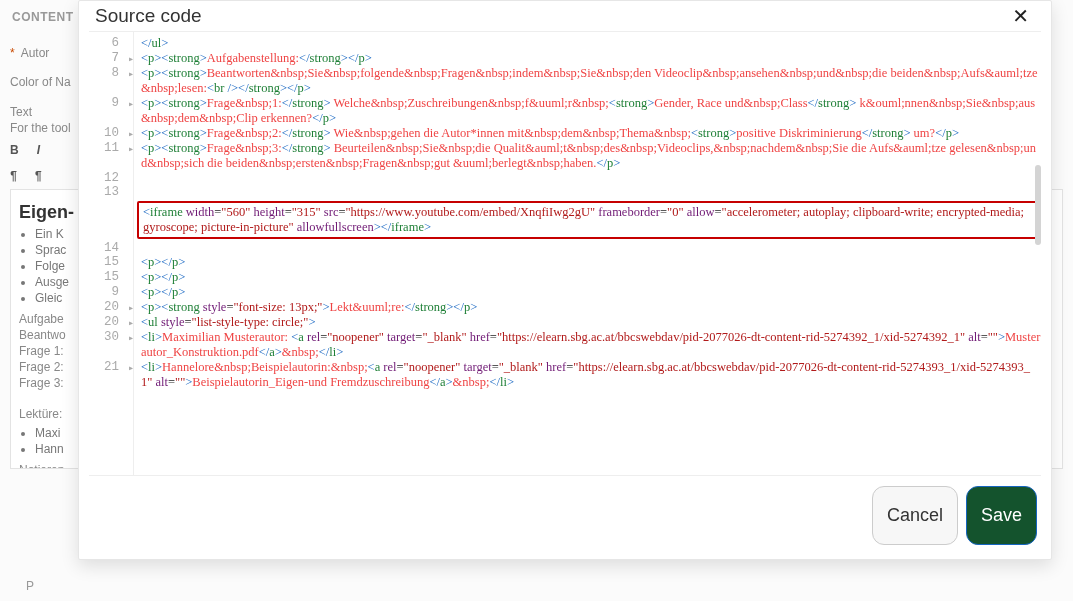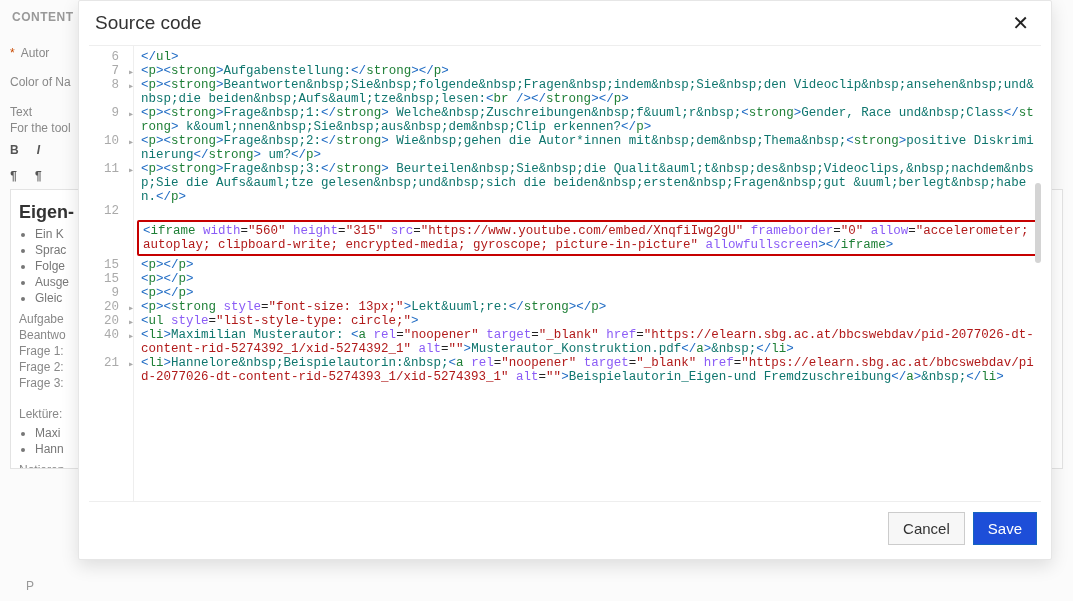--- a/index.html
+++ b/index.html
@@ -14,43 +14,43 @@
   .bg ul { margin: 4px 0 6px 16px; padding: 0; font-size: 12px; color: #777; }
   .bg ul li { margin-bottom: 2px; }
   .bg .small { font-size: 12px; color: #888; line-height: 1.35; }
   .toolbar { display: flex; gap: 18px; padding: 6px 0; font-style: italic; font-weight: 700; color: #555; }
   .toolbar span.b { font-style: normal; }
   .edit-area { border: 1px solid #e3e3e3; background: #fff; padding: 8px; height: 280px; overflow: hidden; }
   .footer-p { position: absolute; left: 26px; bottom: 8px; color: #999; font-size: 12px; }
 
   
   .modal { position: absolute; left: 78px; top: 0; width: 974px; height: 560px; background: #fff; border: 1px solid #e6e6e6; box-shadow: 0 6px 18px rgba(0,0,0,.12); border-radius: 2px; display: flex; flex-direction: column; }
-  .modal-header { display: flex; align-items: center; justify-content: space-between; padding: 8px 16px; }
+  .modal-header { display: flex; align-items: center; justify-content: space-between; padding: 1px 16px; }
   .modal-header h2 { margin: 0; font-size: 19px; font-weight: 500; color: #333; }
   .close-btn { background: none; border: none; font-size: 20px; line-height: 1; color: #222; cursor: pointer; padding: 4px 6px; }
   .modal-body { flex: 1; overflow-y: auto; border-top: 1px solid #eee; border-bottom: 1px solid #eee; margin: 0 10px; padding: 4px 0; font-family: Menlo, Consolas, "Courier New", monospace; font-size: 12.5px; color: #222; position: relative; }
   .gutter-divider { position: absolute; left: 44px; top: 0; bottom: 0; width: 1px; background: #eee; }
   .line { display: flex; align-items: flex-start; }
   .ln { width: 36px; flex-shrink: 0; text-align: right; padding-right: 6px; color: #aaa; user-select: none; }
   .fold { width: 12px; flex-shrink: 0; color: #aaa; font-size: 10px; padding-top: 2px; text-align: center; }
-  .code { white-space: pre-wrap; word-break: break-all; flex: 1; padding-left: 4px; }
+  .code { white-space: pre-wrap; word-break: break-all; flex: 1; padding-left: 4px; font-family: Liberation Serif, serif; }
   .hl-box { border: 2px solid #c60000; border-radius: 2px; margin: 2px 2px 2px 48px; padding: 2px 4px; }
   .hl-box .code { padding-left: 0; }
 
   
   .t-tag   { color: #1e7f36; }   
   .t-punc  { color: #206cc4; }   
-  .t-attr  { color: #8b5cf6; }   
+  .t-attr  { color: #701a75; }   
   .t-eq    { color: #222; }
   .t-str   { color: #b11a1a; }   
-  .t-text  { color: #0f766e; }      
+  .t-text  { color: #ef4444; }      
 
   .modal-footer { display: flex; justify-content: flex-end; gap: 8px; padding: 10px 14px 14px; }
-  .btn { font-size: 15px; padding: 7px 14px; border-radius: 0; border: 1px solid #ccc; background: #f7f7f7; color: #333; cursor: pointer; }
-  .btn-primary { background: #1d4ed8; border-color: #1565c0; color: #fff; }
+  .btn { font-size: 18px; padding: 18px 14px; border-radius: 12px; border: 1px solid #ccc; background: #f7f7f7; color: #333; cursor: pointer; }
+  .btn-primary { background: #14532d; border-color: #1565c0; color: #fff; }
 
   
   .sb { position: absolute; right: 0; top: 30px; bottom: 70px; width: 8px; }
   .sb-thumb { position: absolute; right: 0; top: 30%; width: 6px; height: 80px; background: #d4d4d4; border-radius: 3px; }
 </style>
 </head>
 <body>
 
 <div class="wrap">
 
@@ -141,26 +141,35 @@
             <span class="fold">▸</span>
             <span class="code"><span class="t-punc">&lt;</span><span class="t-tag">p</span><span class="t-punc">&gt;&lt;</span><span class="t-tag">strong</span><span class="t-punc">&gt;</span><span class="t-text">Frage&amp;nbsp;3:</span><span class="t-punc">&lt;/</span><span class="t-tag">strong</span><span class="t-punc">&gt;</span><span class="t-text"> Beurteilen&amp;nbsp;Sie&amp;nbsp;die Qualit&amp;auml;t&amp;nbsp;des&amp;nbsp;Videoclips,&amp;nbsp;nachdem&amp;nbsp;Sie die Aufs&amp;auml;tze gelesen&amp;nbsp;und&amp;nbsp;sich die beiden&amp;nbsp;ersten&amp;nbsp;Fragen&amp;nbsp;gut &amp;uuml;berlegt&amp;nbsp;haben.</span><span class="t-punc">&lt;/</span><span class="t-tag">p</span><span class="t-punc">&gt;</span></span>
           </div>
           <div class="line">
             <span class="ln">12</span>
             <span class="fold"></span>
             <span class="code"></span>
           </div>
         </div>
 
+      <div class="line">
+        <span class="ln">13</span>
+        <span class="fold"></span>
+      </div>
       <div class="hl-box">
         <div class="code" id="hl-code"><span class="t-punc">&lt;</span><span class="t-tag">iframe </span><span class="t-attr">width</span><span class="t-eq">=</span><span class="t-str">"560"</span><span class="t-text"> </span><span class="t-attr">height</span><span class="t-eq">=</span><span class="t-str">"315"</span><span class="t-text"> </span><span class="t-attr">src</span><span class="t-eq">=</span><span class="t-str">"https://www.youtube.com/embed/XnqfiIwg2gU"</span><span class="t-text"> </span><span class="t-attr">frameborder</span><span class="t-eq">=</span><span class="t-str">"0"</span><span class="t-text"> </span><span class="t-attr">allow</span><span class="t-eq">=</span><span class="t-str">"accelerometer; autoplay; clipboard-write; encrypted-media; gyroscope; picture-in-picture"</span><span class="t-text"> </span><span class="t-attr">allowfullscreen</span><span class="t-punc">&gt;</span><span class="t-punc">&lt;/</span><span class="t-tag">iframe</span><span class="t-punc">&gt;</span></div>
       </div>
 
       <div id="code-after">
           <div class="line">
+            <span class="ln">14</span>
+            <span class="fold"></span>
+            <span class="code"></span>
+          </div>
+          <div class="line">
             <span class="ln">15</span>
             <span class="fold"></span>
             <span class="code"><span class="t-punc">&lt;</span><span class="t-tag">p</span><span class="t-punc">&gt;&lt;/</span><span class="t-tag">p</span><span class="t-punc">&gt;</span></span>
           </div>
           <div class="line">
             <span class="ln">15</span>
             <span class="fold"></span>
             <span class="code"><span class="t-punc">&lt;</span><span class="t-tag">p</span><span class="t-punc">&gt;&lt;/</span><span class="t-tag">p</span><span class="t-punc">&gt;</span></span>
           </div>
           <div class="line">
@@ -172,21 +181,21 @@
             <span class="ln">20</span>
             <span class="fold">▸</span>
             <span class="code"><span class="t-punc">&lt;</span><span class="t-tag">p</span><span class="t-punc">&gt;&lt;</span><span class="t-tag">strong </span><span class="t-attr">style</span><span class="t-eq">=</span><span class="t-str">"font-size: 13px;"</span><span class="t-punc">&gt;</span><span class="t-text">Lekt&amp;uuml;re:</span><span class="t-punc">&lt;/</span><span class="t-tag">strong</span><span class="t-punc">&gt;&lt;/</span><span class="t-tag">p</span><span class="t-punc">&gt;</span></span>
           </div>
           <div class="line">
             <span class="ln">20</span>
             <span class="fold">▸</span>
             <span class="code"><span class="t-punc">&lt;</span><span class="t-tag">ul </span><span class="t-attr">style</span><span class="t-eq">=</span><span class="t-str">"list-style-type: circle;"</span><span class="t-punc">&gt;</span></span>
           </div>
           <div class="line">
-            <span class="ln">40</span>
+            <span class="ln">30</span>
             <span class="fold">▸</span>
             <span class="code"><span class="t-punc">&lt;</span><span class="t-tag">li</span><span class="t-punc">&gt;</span><span class="t-text">Maximilian Musterautor: </span><span class="t-punc">&lt;</span><span class="t-tag">a </span><span class="t-attr">rel</span><span class="t-eq">=</span><span class="t-str">"noopener"</span><span class="t-text"> </span><span class="t-attr">target</span><span class="t-eq">=</span><span class="t-str">"_blank"</span><span class="t-text"> </span><span class="t-attr">href</span><span class="t-eq">=</span><span class="t-str">"https://elearn.sbg.ac.at/bbcswebdav/pid-2077026-dt-content-rid-5274392_1/xid-5274392_1"</span><span class="t-text"> </span><span class="t-attr">alt</span><span class="t-eq">=</span><span class="t-str">""</span><span class="t-punc">&gt;</span><span class="t-text">Musterautor_Konstruktion.pdf</span><span class="t-punc">&lt;/</span><span class="t-tag">a</span><span class="t-punc">&gt;</span><span class="t-text">&amp;nbsp;</span><span class="t-punc">&lt;/</span><span class="t-tag">li</span><span class="t-punc">&gt;</span></span>
           </div>
           <div class="line">
             <span class="ln">21</span>
             <span class="fold">▸</span>
             <span class="code"><span class="t-punc">&lt;</span><span class="t-tag">li</span><span class="t-punc">&gt;</span><span class="t-text">Hannelore&amp;nbsp;Beispielautorin:&amp;nbsp;</span><span class="t-punc">&lt;</span><span class="t-tag">a </span><span class="t-attr">rel</span><span class="t-eq">=</span><span class="t-str">"noopener"</span><span class="t-text"> </span><span class="t-attr">target</span><span class="t-eq">=</span><span class="t-str">"_blank"</span><span class="t-text"> </span><span class="t-attr">href</span><span class="t-eq">=</span><span class="t-str">"https://elearn.sbg.ac.at/bbcswebdav/pid-2077026-dt-content-rid-5274393_1/xid-5274393_1"</span><span class="t-text"> </span><span class="t-attr">alt</span><span class="t-eq">=</span><span class="t-str">""</span><span class="t-punc">&gt;</span><span class="t-text">Beispielautorin_Eigen-und Fremdzuschreibung</span><span class="t-punc">&lt;/</span><span class="t-tag">a</span><span class="t-punc">&gt;</span><span class="t-text">&amp;nbsp;</span><span class="t-punc">&lt;/</span><span class="t-tag">li</span><span class="t-punc">&gt;</span></span>
           </div>
         </div>
 

